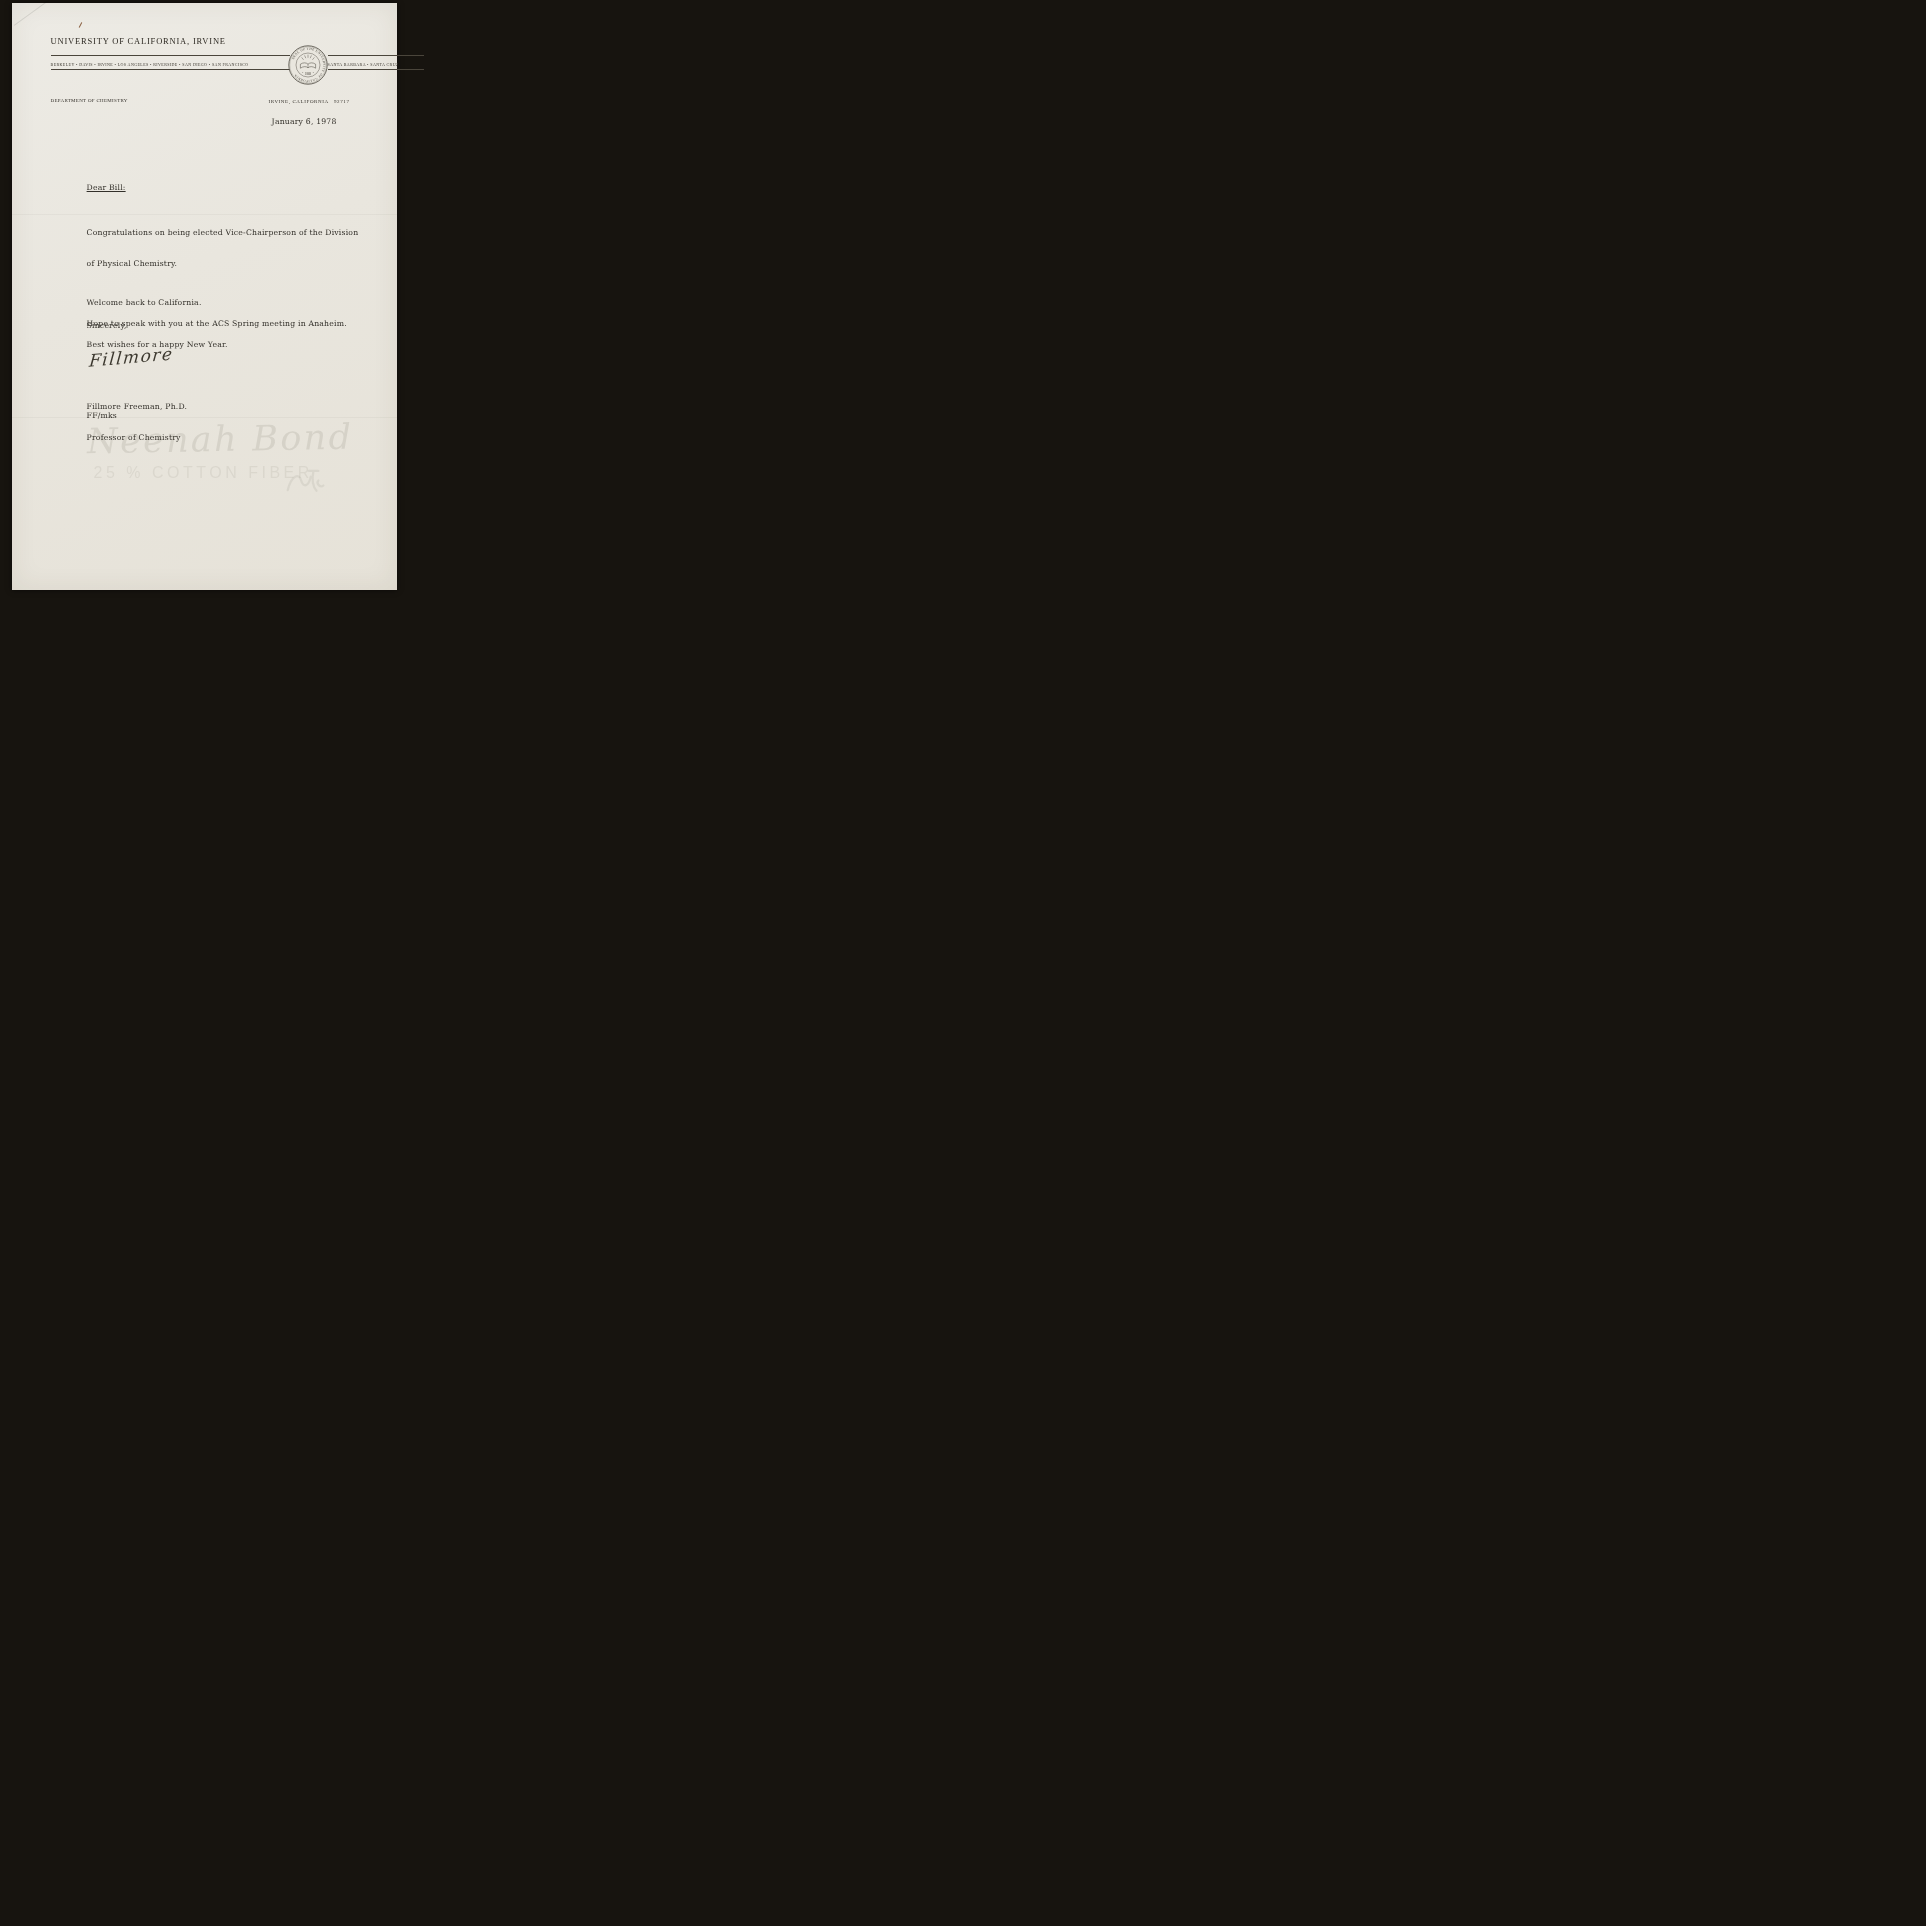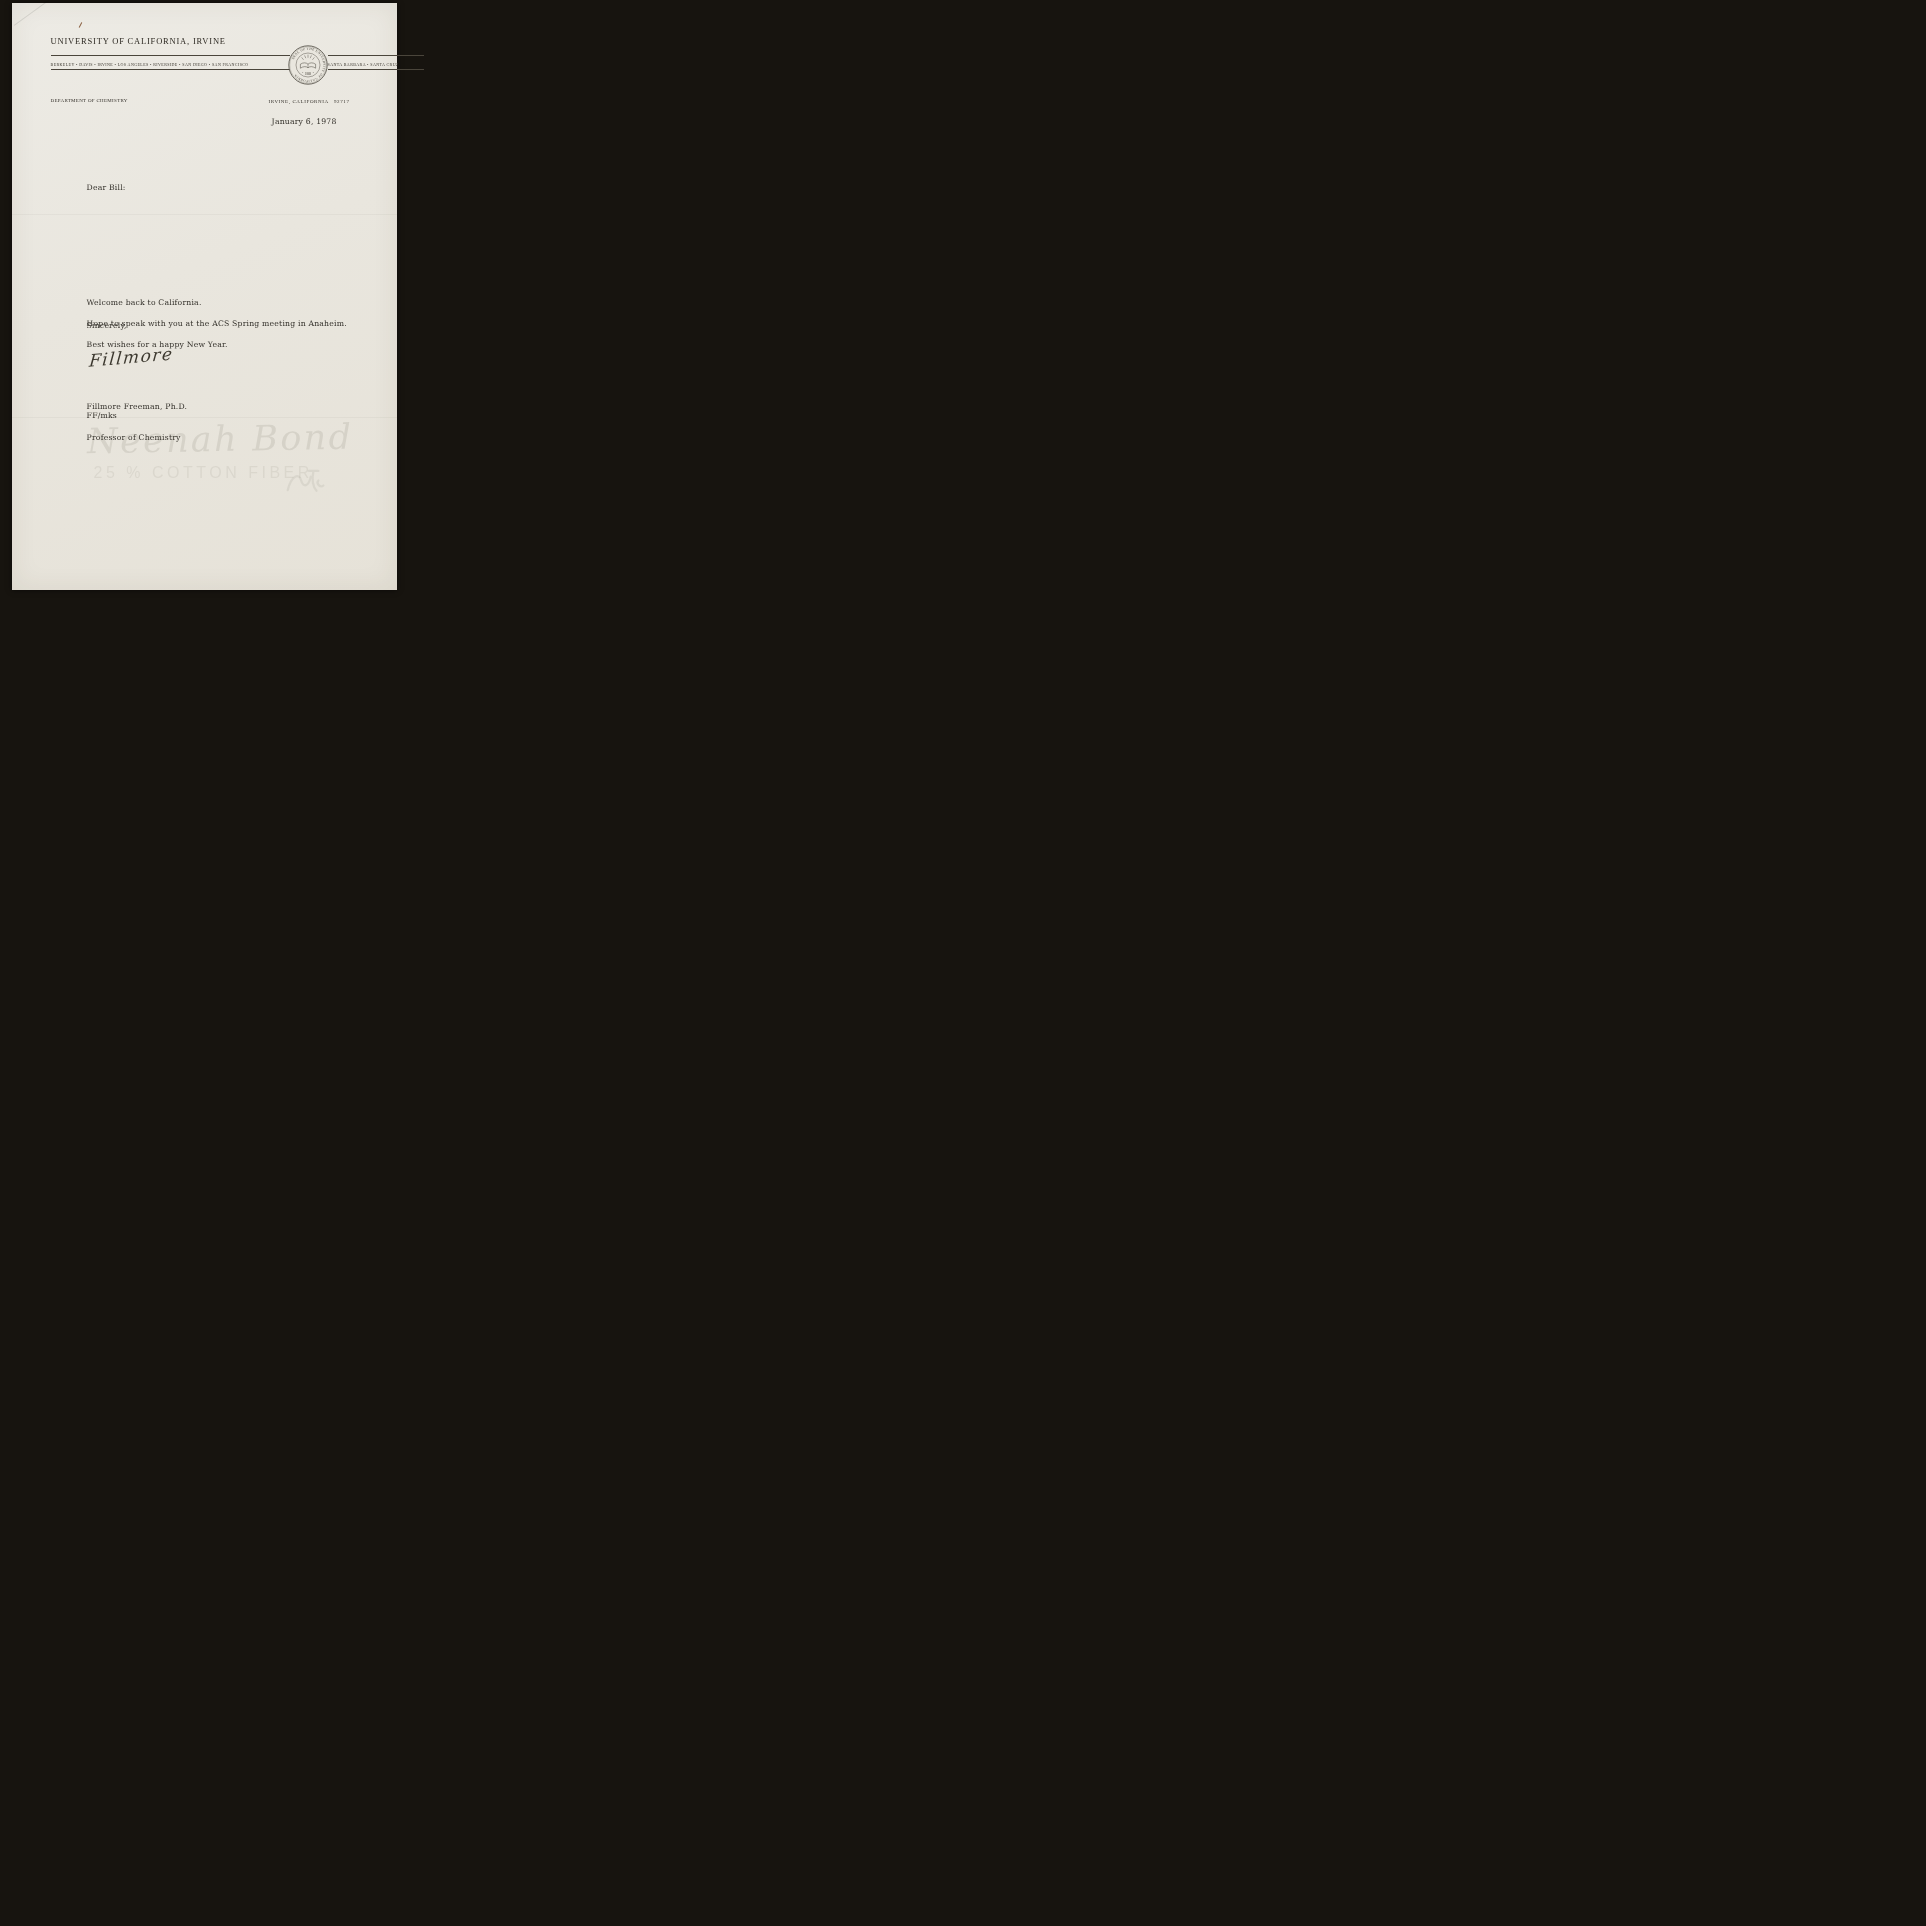--- a/index.html
+++ b/index.html
@@ -124,21 +124,21 @@
     position: absolute;
     font-family: "DejaVu Serif", serif;
     font-size: 7.7px;
     line-height: 10.4px;
     letter-spacing: 0.2px;
     color: #33302a;
     white-space: pre;
   }
   .date       { top: 114px; left: 260px; }
   .recipient  { top: 134px; left: 75px; }
-  .salutation { top: 180px; left: 75px; }
+  .salutation { top: 180px; left: 75px; text-decoration: underline; }
   .para-1     { top: 204px; left: 75px; }
   .para-2     { top: 233px; left: 75px; }
   .para-3     { top: 274px; left: 75px; text-align: right; }
   .para-4     { top: 295px; left: 75px; }
   .para-5     { top: 316px; left: 75px; text-align: center; }
   .closing    { top: 318px; left: 75px; }
   .signature {
     position: absolute;
     top: 344px;
     left: 77px;
@@ -226,20 +226,24 @@
     <div class="dept-row">
       <div class="department">DEPARTMENT OF CHEMISTRY</div>
       <div class="location">IRVINE, CALIFORNIA   92717</div>
     </div>
 
     <div class="typed date">January 6, 1978</div>
 
 
     <div class="typed salutation">Dear Bill:</div>
 
+    <div class="typed para-1">
+      <div>Congratulations on being elected Vice-Chairperson of the Division</div>
+      <div>of Physical Chemistry.</div>
+    </div>
 
 
     <div class="typed para-3">
       <div>Welcome back to California.</div>
     </div>
 
     <div class="typed para-4">
       <div>Hope to speak with you at the ACS Spring meeting in Anaheim.</div>
     </div>
 

